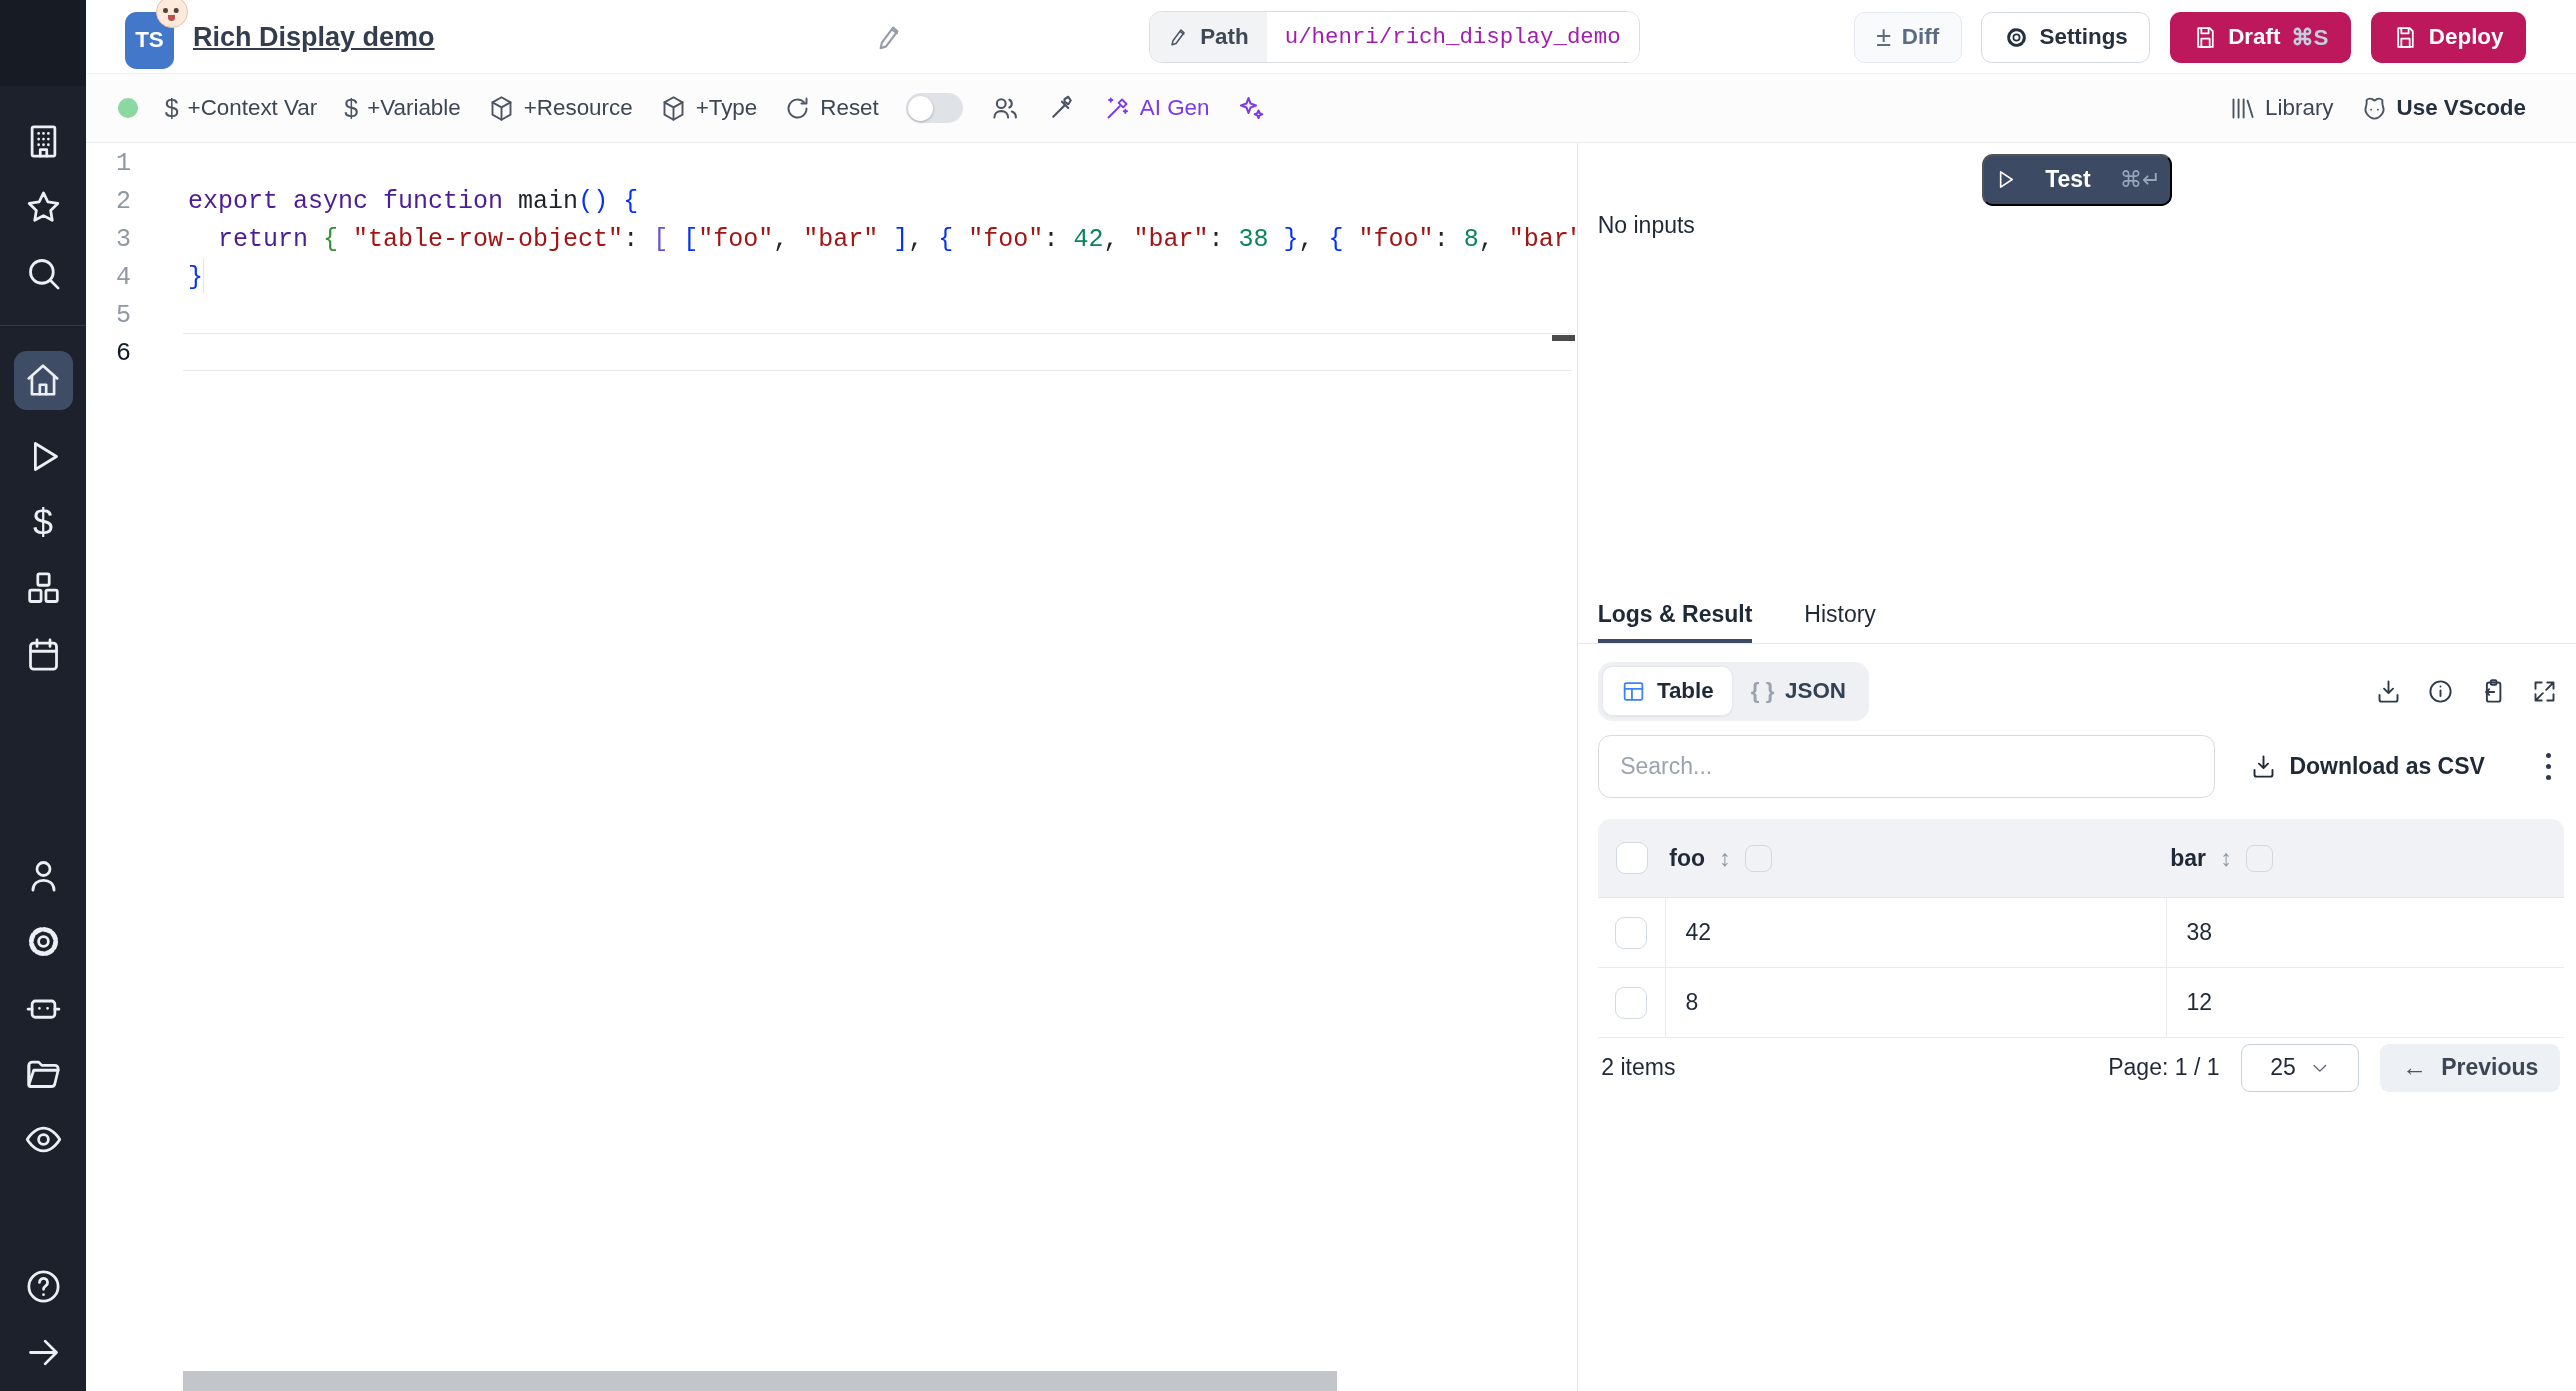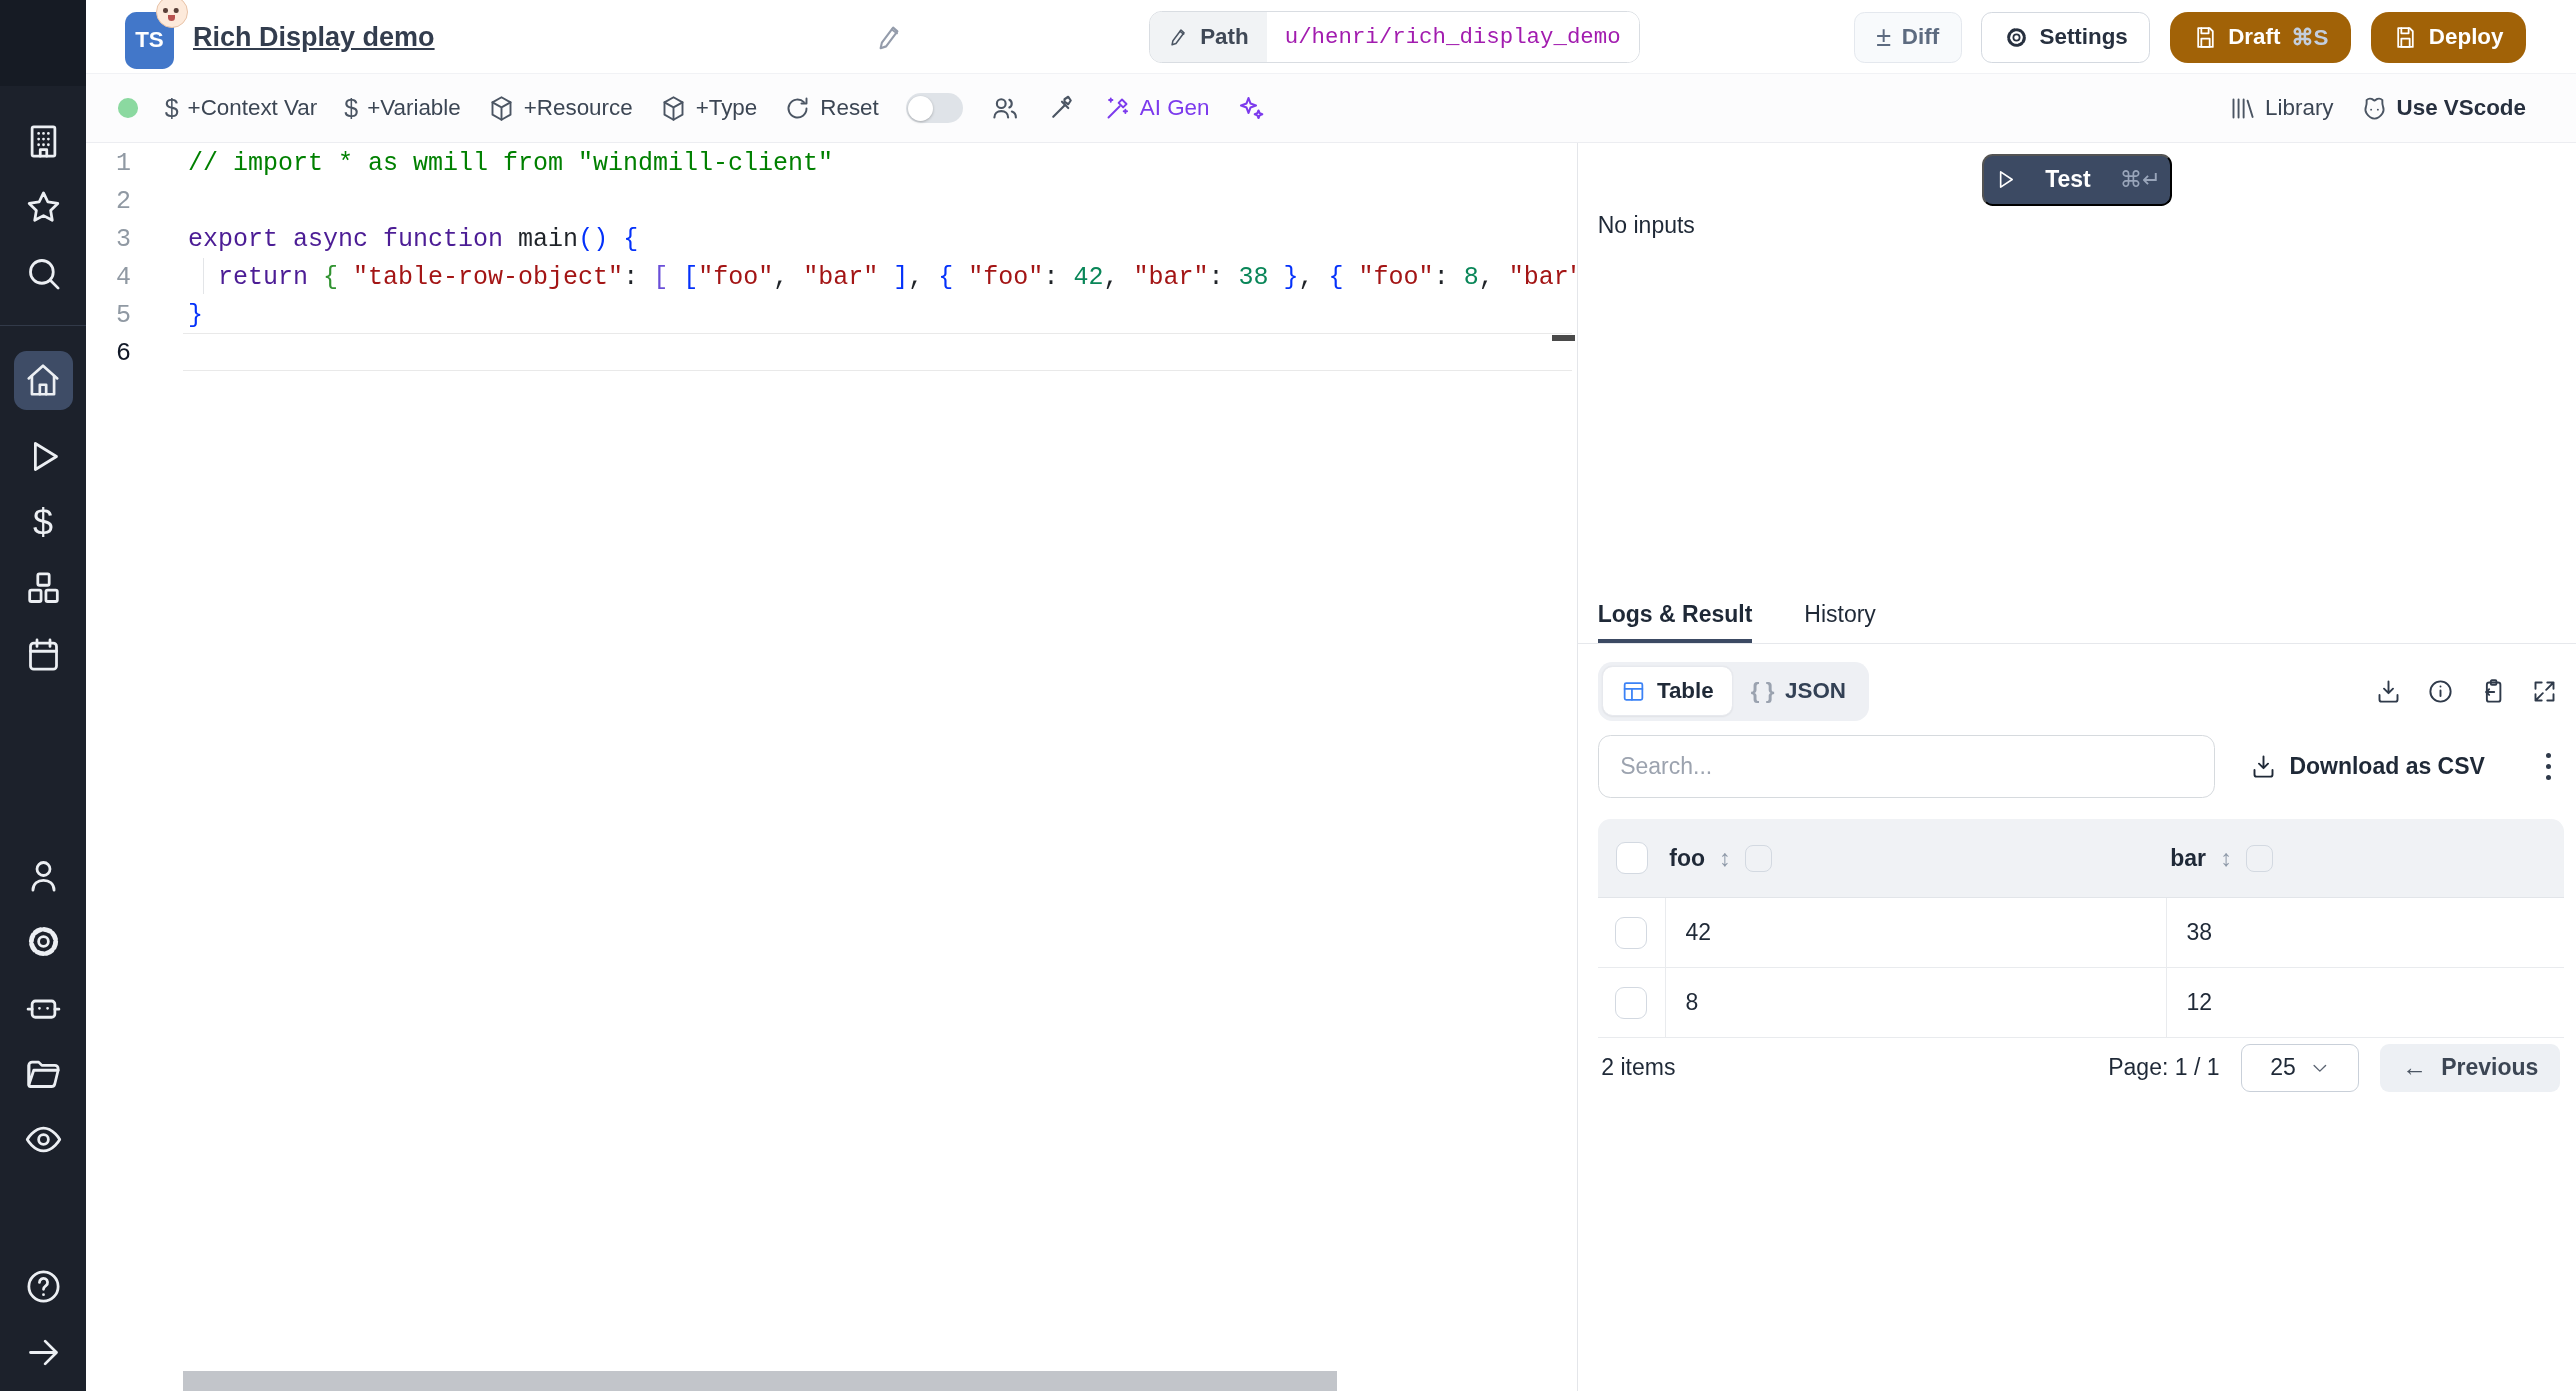--- a/index.html
+++ b/index.html
@@ -37,21 +37,21 @@
   #path-pill { position:absolute; left:1063px; top:10.7px; height:52px; display:flex; align-items:stretch; border:0.9px solid #d9dde2; border-radius:12.5px; overflow:hidden; cursor:pointer; }
   #path-left { background:#f1f3f5; display:flex; align-items:center; gap:10.7px; padding:0 18px; font-size:22.4px; font-weight:600; color:#3f4856; }
   #path-left .ic { width:21.5px; height:21.5px; color:#4b5563; }
   #path-value { background:#fff; display:flex; align-items:center; padding:0 18px; font-size:22.4px; color:#a21caf; }
   #top-actions { position:absolute; right:50px; top:11.6px; display:flex; gap:19.7px; }
   .btn { height:51px; border-radius:10.7px; display:flex; align-items:center; gap:10.7px; padding:0 21.5px; font-size:22.4px; font-weight:600; cursor:pointer; border:0.9px solid transparent; }
   .btn .ic { width:25px; height:25px; }
   #btn-diff { background:#f8fafc; border-color:#e4e8ee; color:#5d6b80; }
   #btn-diff .glyph { font-size:27px; font-weight:400; }
   #btn-settings { background:#fff; border-color:#d4d9e0; color:#27303f; }
-  #btn-draft,#btn-deploy { background:#a16207; color:#fff;border-radius:18px; }
+  #btn-draft,#btn-deploy { background:#be185d; color:#fff; }
   .shortcut { color:#c3cede; font-weight:600; }
 
   
   #toolbar { height:69px; background:#fcfcfd; border-bottom:0.9px solid #ecedf1; display:flex; align-items:center; padding-left:32px; gap:27px; flex-shrink:0; }
   #status-dot { width:19.7px; height:19.7px; border-radius:50%; background:#8bd9a0; flex-shrink:0; }
   .tb-item { display:flex; align-items:center; gap:9px; font-size:22.4px; font-weight:500; color:#3c4654; cursor:pointer; white-space:nowrap; }
   .tb-item .ic { width:27px; height:27px; color:#4b5563; }
   .tb-dollar { font-size:25px; color:#4b5563; font-weight:400; }
   #toggle { width:57px; height:30px; border-radius:15px; background:#dfe3e8; position:relative; cursor:pointer; flex-shrink:0; }
   #toggle .knob { position:absolute; left:2.7px; top:2.7px; width:25px; height:25px; border-radius:50%; background:#fff; box-shadow:0 0.9px 2.7px rgba(0,0,0,.25); }
@@ -392,21 +392,20 @@
       <div id="cur-line"></div>
       <div id="gutter">
           <div class="ln">1</div>
           <div class="ln">2</div>
           <div class="ln">3</div>
           <div class="ln">4</div>
           <div class="ln">5</div>
           <div class="ln active">6</div>
         </div>
       <div id="code-lines">
-          <div class="code-line"><span class="tk-comment">// import * as wmill from "windmill-client"</span></div>
           <div class="code-line"></div>
           <div class="code-line"><span class="tk-kw">export</span><span> </span><span class="tk-kw">async</span><span> </span><span class="tk-kw">function</span><span> </span><span class="tk-fn">main</span><span class="tk-b-blue">(</span><span class="tk-b-blue">)</span><span> </span><span class="tk-b-blue">{</span></div>
           <div class="code-line"><span>  </span><span class="tk-kw">return</span><span> </span><span class="tk-b-green">{</span><span> </span><span class="tk-str">"table-row-object"</span><span>:</span><span> </span><span class="tk-b-purple">[</span><span> </span><span class="tk-b-blue">[</span><span class="tk-str">"foo"</span><span>,</span><span> </span><span class="tk-str">"bar"</span><span> </span><span class="tk-b-blue">]</span><span>,</span><span> </span><span class="tk-b-blue">{</span><span> </span><span class="tk-str">"foo"</span><span>:</span><span> </span><span class="tk-num">42</span><span>,</span><span> </span><span class="tk-str">"bar"</span><span>:</span><span> </span><span class="tk-num">38</span><span> </span><span class="tk-b-blue">}</span><span>,</span><span> </span><span class="tk-b-blue">{</span><span> </span><span class="tk-str">"foo"</span><span>:</span><span> </span><span class="tk-num">8</span><span>,</span><span> </span><span class="tk-str">"bar"</span></div>
           <div class="code-line"><span class="tk-b-blue">}</span></div>
           <div class="code-line"></div>
         </div>
       <div id="indent-guide"></div>
       <div id="overview-dash"></div>
       <div id="hscroll"></div>
     </div>

